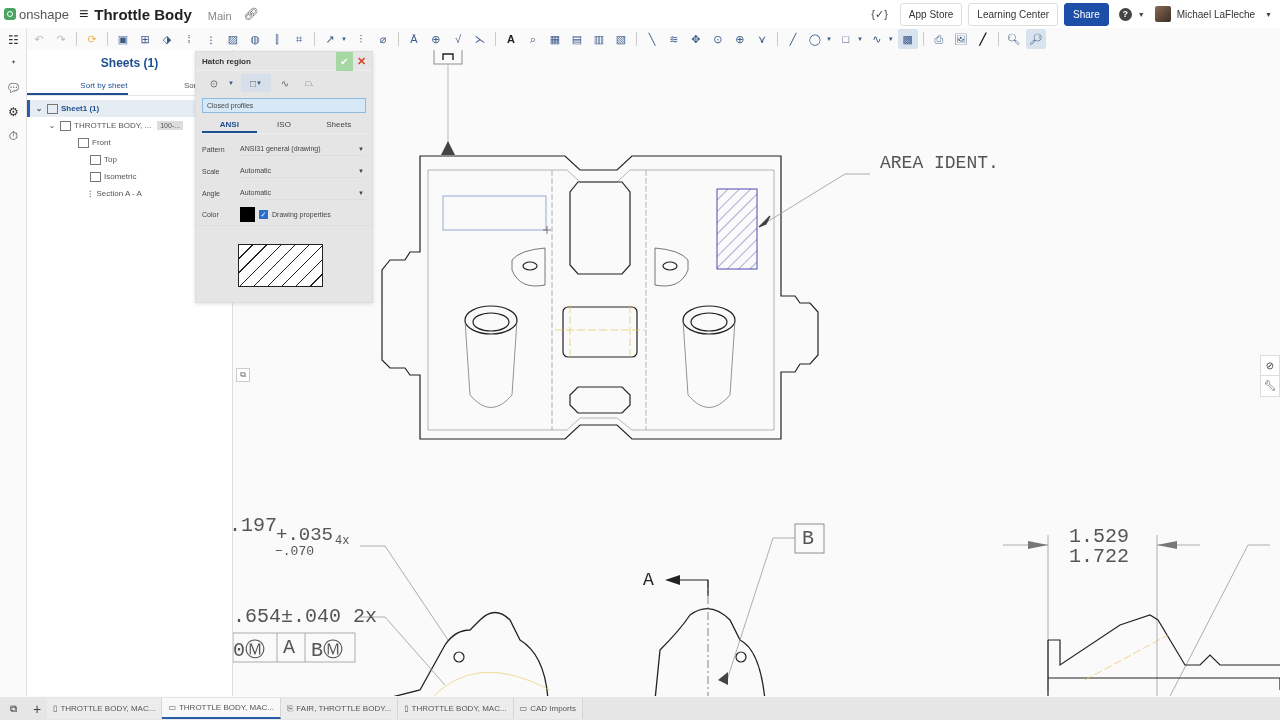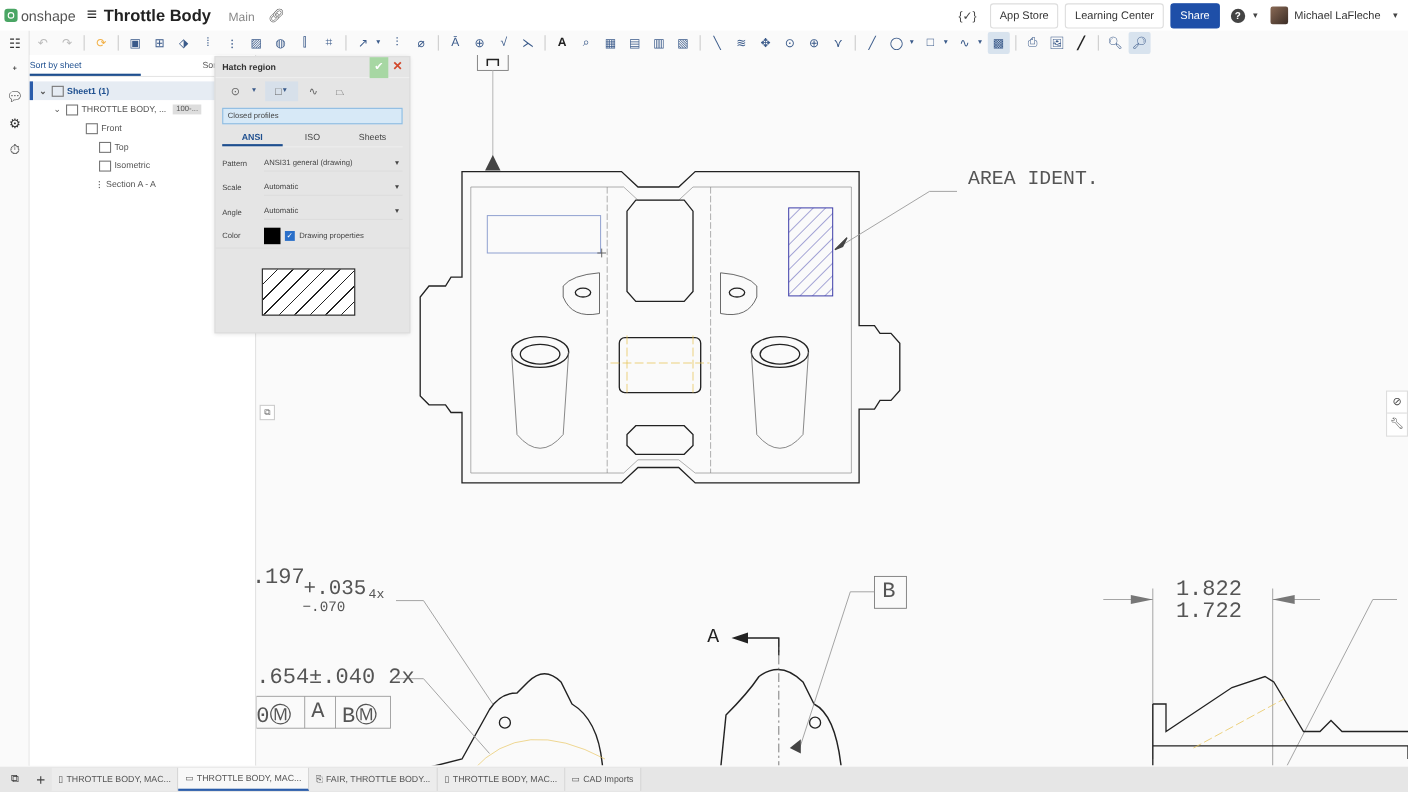--- a/index.html
+++ b/index.html
@@ -26,21 +26,21 @@
 .tool.orange{color:#f2b24a}
 .tool.sel{background:#d8e3ee;border-radius:2px}
 .tool.dark{color:#222;font-weight:bold}
 .tsep{width:1px;height:14px;background:#ccc;margin:0 4px}
 .tcaret{font-size:6px;color:#3a5a8a;margin-right:3px}
 .leftrail{position:absolute;left:0;top:28px;width:27px;height:668px;background:#fafafa;border-right:1px solid #e3e3e3}
 .rail-icon{width:27px;height:24px;display:flex;align-items:center;justify-content:center;font-size:12px;color:#333}
 .sheets{position:absolute;left:27px;top:50px;width:206px;height:646px;background:#fff;border-right:1px solid #ddd}
 .sheets-title{height:26px;text-align:center;font-size:12px;font-weight:bold;color:#1e4f8f;line-height:26px}
 .sort-tabs{display:flex;border-bottom:1px solid #e5e5e5;height:20px;font-size:8px}
-.sort-tab{flex:1;text-align:left;line-height:20px;color:#555}
+.sort-tab{flex:1;text-align:right;line-height:20px;color:#555}
 .sort-tab.active{color:#1e4f8f;border-bottom:2px solid #1e4f8f}
 .tree-row{height:17px;display:flex;align-items:center;font-size:8px;color:#555;white-space:nowrap}
 .tree-row.sel{background:#e6ecf3;border-left:3px solid #2a5caa;color:#1e4f8f;font-weight:bold}
 .chev{width:10px;font-size:8px;color:#555;text-align:center}
 .ticon{width:11px;height:10px;border:1px solid #777;margin:0 3px;display:inline-block}
 .badge{background:#ddd;font-size:7px;padding:1px 3px;margin-left:6px;color:#555}
 .hatch{position:absolute;left:195px;top:51px;width:178px;height:252px;background:#e5e5e5;border:1px solid #ddd;box-shadow:0 1px 4px rgba(0,0,0,.12)}
 .hatch-head{height:19px;display:flex;align-items:center;font-size:8px;font-weight:bold;color:#333;padding-left:6px;border-bottom:1px solid #eee}
 .hatch-ok{position:absolute;right:19px;top:0;width:17px;height:19px;background:#a7d7a3;color:#fff;font-size:10px;text-align:center;line-height:19px}
 .hatch-x{position:absolute;right:2px;top:0;width:17px;height:19px;color:#d2472a;font-size:11px;text-align:center;line-height:19px;font-weight:bold}
@@ -153,20 +153,21 @@
 
 <div class="leftrail">
   <div class="rail-icon">☷</div>
   <div class="rail-icon">⁺</div>
   <div class="rail-icon">💬︎</div>
   <div class="rail-icon">⚙</div>
   <div class="rail-icon">⏱︎</div>
 </div>
 
 <div class="sheets">
+  <div class="sheets-title">Sheets (1)</div>
   <div class="sort-tabs">
     <div class="sort-tab active">Sort by sheet</div>
     <div class="sort-tab" style="text-align:right;padding-right:4px">Sort by refer</div>
   </div>
   <div class="tree-row sel" style="margin-top:4px;padding-left:4px">
     <span class="chev">⌄</span>
     <span class="ticon"></span>
     <span>Sheet1 (1)</span>
   </div>
   <div class="tree-row" style="padding-left:20px">
@@ -275,21 +276,21 @@
   </div>
   <div class="anno" style="left:43px;top:474px;font-size:19px">+.035</div>
   <div class="anno" style="left:42px;top:494px;font-size:13px">−.070</div>
   <div class="anno" style="left:102px;top:484px;font-size:12px">4x</div>
   <div class="anno" style="left:0px;top:555px;font-size:20px;white-space:nowrap">.654±.040 2x</div>
   <div class="anno" style="left:0px;top:586px;font-size:20px">0Ⓜ</div>
   <div class="anno" style="left:50px;top:586px;font-size:20px">A</div>
   <div class="anno" style="left:78px;top:586px;font-size:20px">BⓂ</div>
   <div class="anno" style="left:569px;top:477px;font-size:20px">B</div>
   <div class="anno" style="left:410px;top:520px;font-size:18px;color:#222">A</div>
-  <div class="anno" style="left:836px;top:475px;font-size:20px">1.822</div>
+  <div class="anno" style="left:836px;top:475px;font-size:20px">1.529</div>
   <div class="anno" style="left:836px;top:495px;font-size:20px">1.722</div>
 </div>
 
 <div class="canvas-util">⧉</div>
 
 <div class="side-btns">
   <div class="side-btn" style="border-bottom:1px solid #ddd">⊘</div>
   <div class="side-btn">🔧︎</div>
 </div>
 

